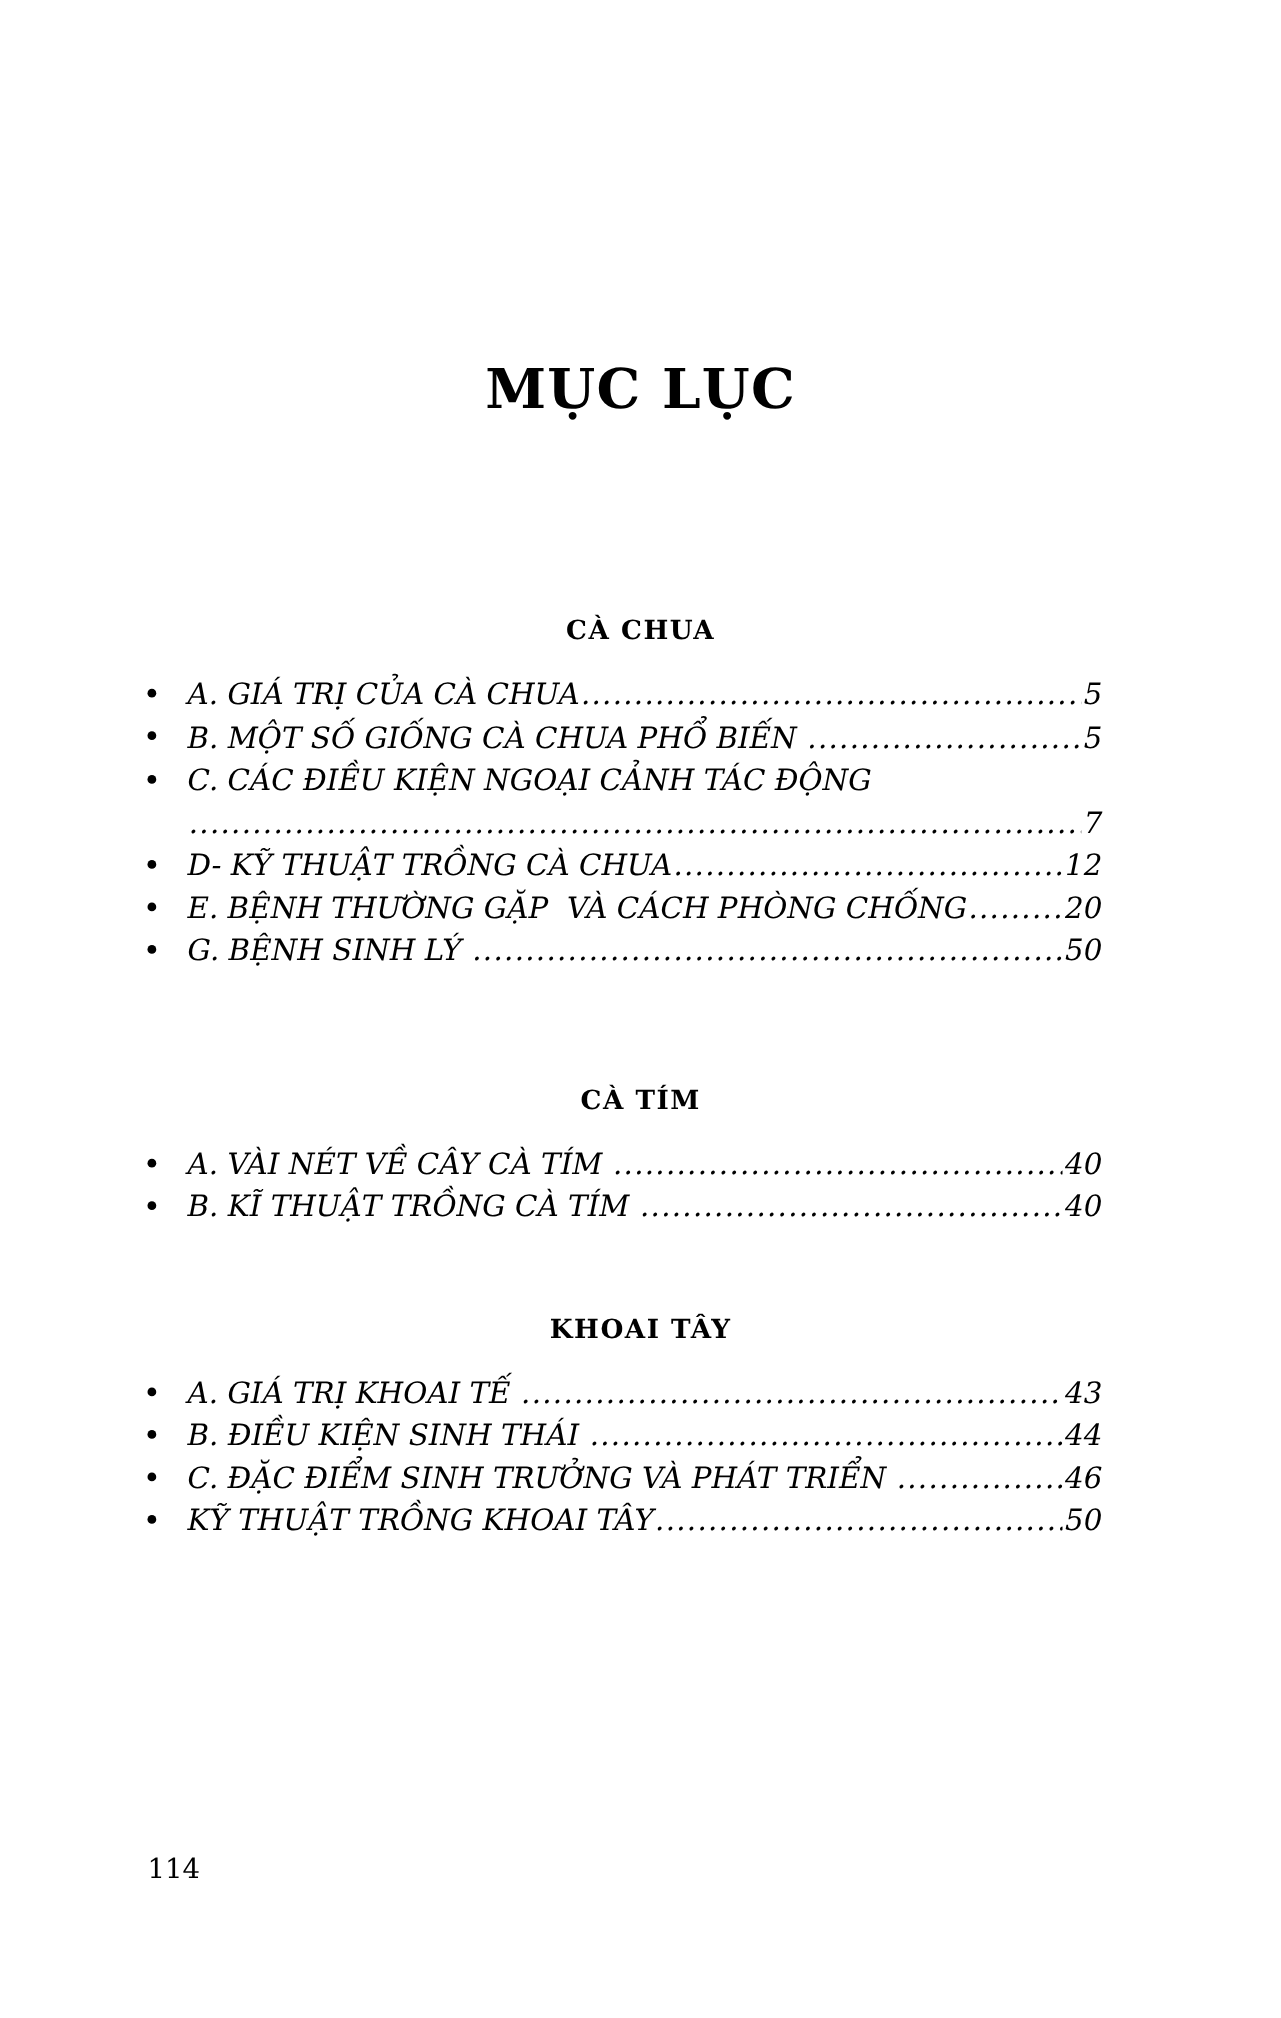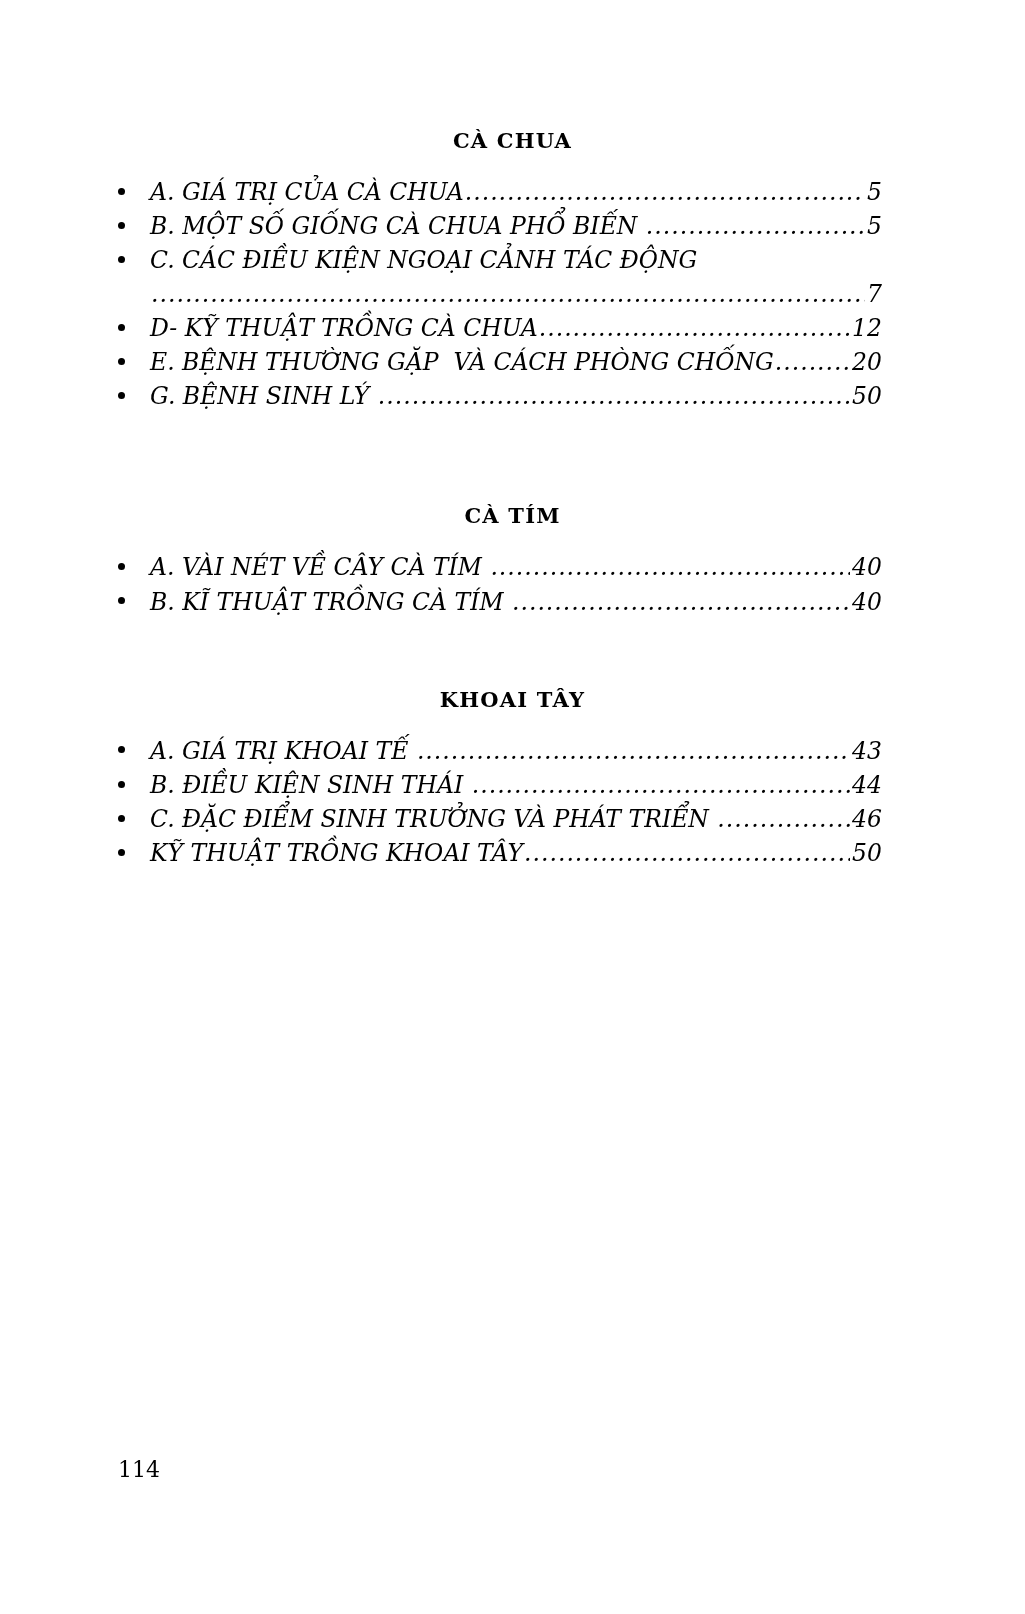--- a/index.html
+++ b/index.html
@@ -87,30 +87,31 @@
     padding-left: 0;
     white-space: pre;
   }
   .gap-s { height: 22px; }
   .gap-m { height: 52px; }
   .gap-l { height: 74px; }
   .gap-title { height: 112px; }
   .page-number {
     position: absolute;
     left: 118px;
-    bottom: 132px;
+    bottom: 106px;
     font-size: 22px;
     font-family: "DejaVu Serif", serif;
   }
 </style>
 </head>
 <body>
 
 <div class="page">
 
+  <h1 class="doc-title">MỤC LỤC</h1>
 
   <div class="gap-title"></div>
 
   <div class="section">
     <div class="section-heading">CÀ CHUA</div>
     <div class="gap-s"></div>
     <ul class="toc-list">
 
       <li class="toc-item">
         <span class="bullet"></span>

